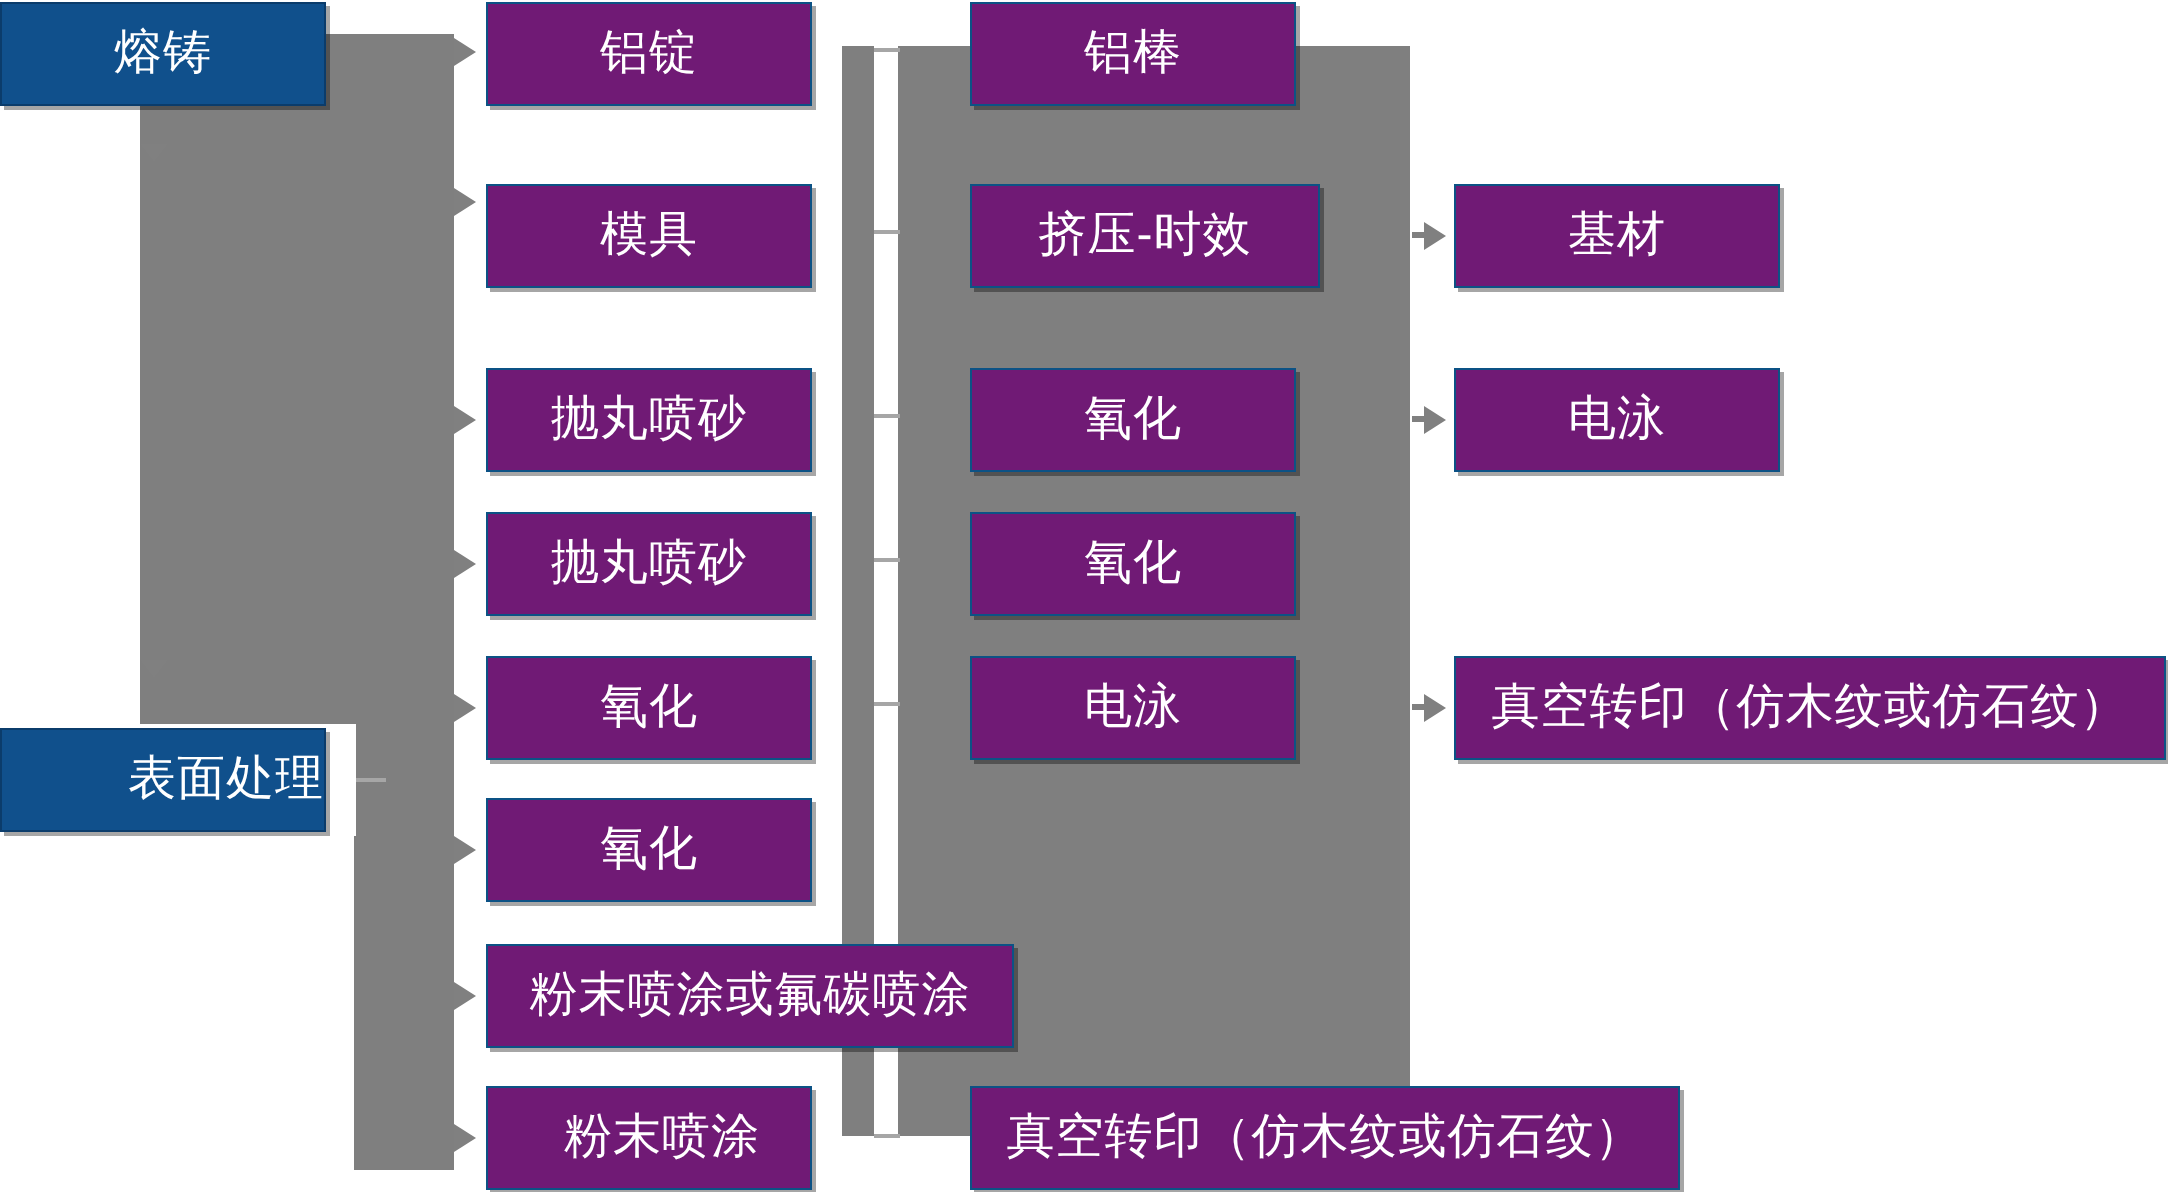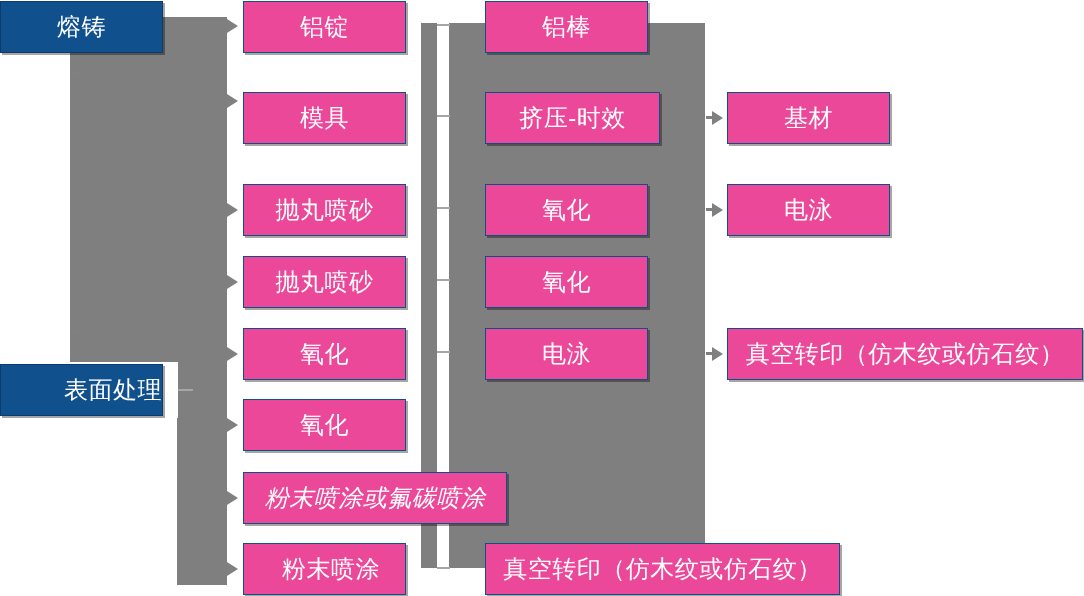--- a/index.html
+++ b/index.html
@@ -62,21 +62,21 @@
     letter-spacing: 0.5px;
     white-space: nowrap;
     border: 1px solid #17375E;
     box-shadow: 2px 2px 0px rgba(0,0,0,0.35);
   }
   .box.dark {
     background: #10508C;
     border-color: #0B3C6B;
   }
   .box.light {
-    background: #ec4899;
+    background: #701a75;
     border-color: #0C5285;
   }
 </style>
 </head>
 <body>
 
 <div id="canvas">
 
   <div class="band" style="left:177px; top:17px; width:50px; height:568px;"></div>
   <div class="band" style="left:70px; top:17px; width:120px; height:355px;"></div>
@@ -149,21 +149,21 @@
   </div>
 
   <div class="box light" style="left:243px; top:328px; width:163px; height:52px;">
     <span>氧化</span>
   </div>
 
   <div class="box light" style="left:243px; top:399px; width:163px; height:52px;">
     <span>氧化</span>
   </div>
 
-  <div class="box light" style="left:243px; top:472px; width:264px; height:52px;font-style:italic;">
+  <div class="box light" style="left:243px; top:472px; width:264px; height:52px;">
     <span>粉末喷涂或氟碳喷涂</span>
   </div>
 
   <div class="box light" style="left:243px; top:543px; width:163px; height:52px;padding-left:13px;">
     <span>粉末喷涂</span>
   </div>
 
   <div class="box light" style="left:485px; top:1px; width:163px; height:52px;">
     <span>铝棒</span>
   </div>

